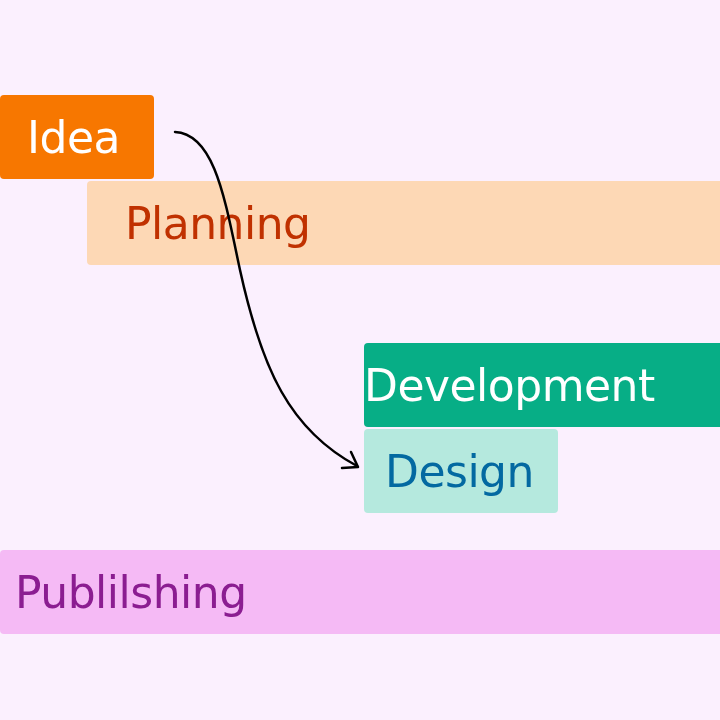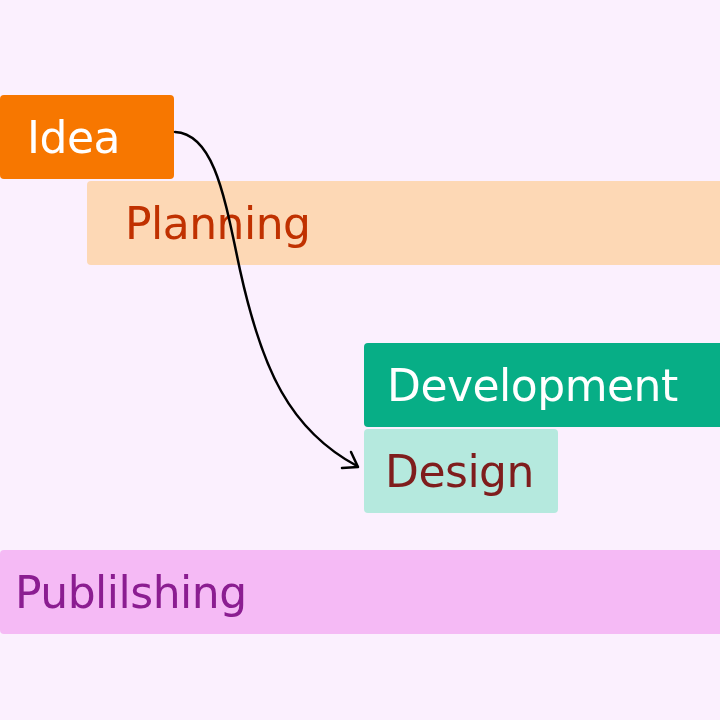--- a/index.html
+++ b/index.html
@@ -9,24 +9,24 @@
       font-family: "Liberation Sans", sans-serif;
     }
     .bar {
       position: absolute; box-sizing: border-box;
       display: flex; align-items: center;
       font-size: 44px; font-weight: 500;
       border-radius: 4px;
       white-space: nowrap;
     }
     .bar span { font-family: "DejaVu Sans", sans-serif; font-weight: 500; letter-spacing: -0.5px; }
-    #idea { left: 0; top: 95px; width: 174px; height: 84px; background: #f77700; color: #ffffff; padding-left: 27px; }
+    #idea { left: 0; top: 95px; width: 154px; height: 84px; background: #f77700; color: #ffffff; padding-left: 27px; }
     #planning { left: 87px; top: 181px; width: 633px; height: 84px; background: #fdd8b5; color: #c03100; padding-left: 38px; border-radius: 4px 0 0 4px; }
-    #development { left: 364px; top: 343px; width: 356px; height: 84px; background: #07ae86; color: #ffffff; padding-left: 23px; border-radius: 4px 0 0 4px; }
-    #design { left: 364px; top: 429px; width: 194px; height: 84px; background: #b5e9de; color: #7f1d1d; padding-left: 21px; }
+    #development { left: 364px; top: 343px; width: 356px; height: 84px; background: #07ae86; color: #ffffff; border-radius: 4px 0 0 4px; }
+    #design { left: 364px; top: 429px; width: 194px; height: 84px; background: #b5e9de; color: #0369a1; padding-left: 21px; }
     #publishing { left: 0; top: 550px; width: 720px; height: 84px; background: #f5baf5; color: #8b1d91; padding-left: 15px; border-radius: 4px 0 0 4px; }
     #arrow { position: absolute; left: 0; top: 0; width: 720px; height: 720px; pointer-events: none; }
   </style>
 </head>
 <body>
 
 <div class="bar" id="idea">
   <span>Idea</span>
 </div>
 

